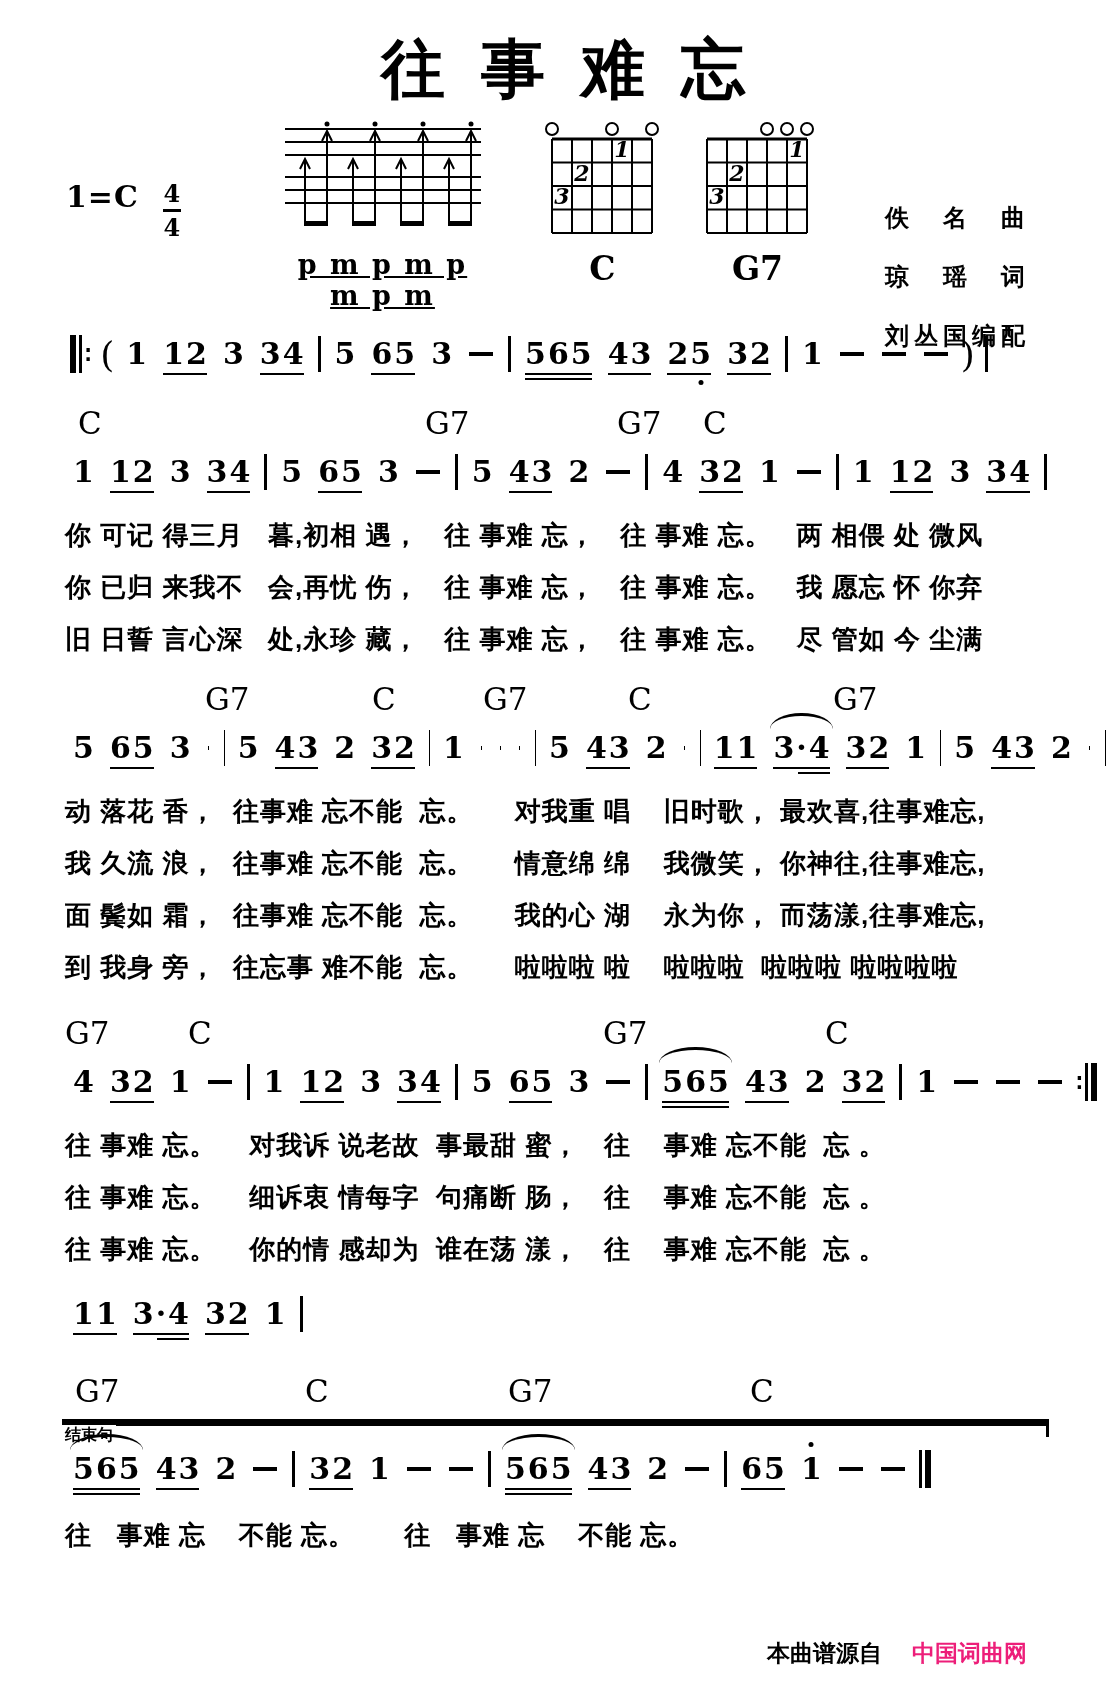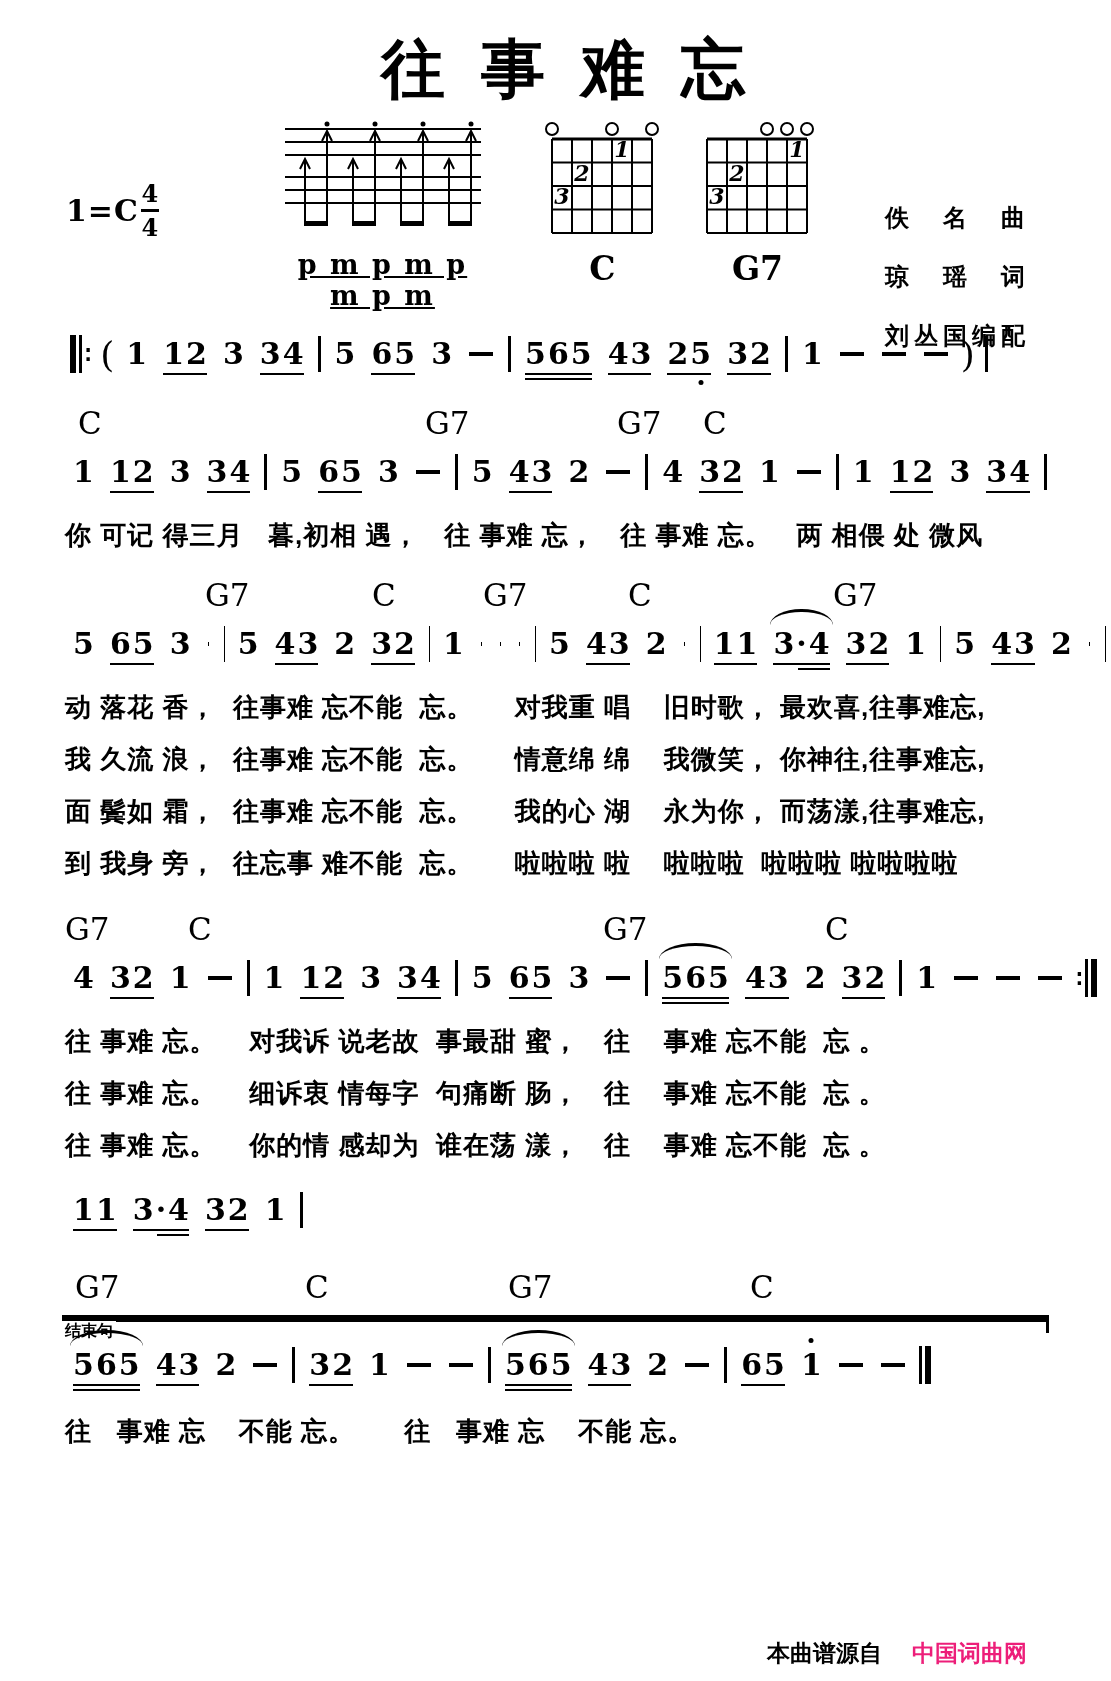--- a/index.html
+++ b/index.html
@@ -3,21 +3,21 @@
 <meta charset="utf-8">
 <style>
   html,body{margin:0;padding:0;background:#fff;}
   body{width:1111px;height:1681px;position:relative;overflow:hidden;
        font-family:"Liberation Sans",sans-serif;color:#000;}
 
   
   .title{margin:26px 0 0 0;text-align:center;
          font:900 64px "DejaVu Serif",serif;letter-spacing:36px;text-indent:36px;padding-left:15px;}
   .header-row{position:relative;height:190px;margin-top:8px;}
-  .keysig{position:absolute;left:66px;top:58px;display:flex;align-items:center;gap:2px;}
+  .keysig{position:absolute;left:66px;top:58px;display:flex;gap:24px;}
   .keysig .kname{font:700 30px "DejaVu Serif",serif;letter-spacing:1px;}
   .timesig{display:inline-flex;flex-direction:column;align-items:center;line-height:1;}
   .timesig b{font:700 24px "DejaVu Serif",serif;}
   .timesig i{display:block;width:18px;height:3px;background:#000;margin:1px 0;}
   .strum{position:absolute;left:280px;top:0;width:205px;text-align:center;text-decoration:underline;}
   .strum-labels{font:700 27px "DejaVu Serif",serif;letter-spacing:2px;margin-top:2px;}
   .diagram{position:absolute;top:0;width:135px;text-align:center;}
   .diagram.d0{left:535px;}
   .diagram.d1{left:690px;}
   .diagram .dlabel{font:700 33px "DejaVu Serif",serif;margin-top:4px;}
@@ -229,20 +229,22 @@
         <span class="note"><em>1</em></span>
         <span class="dash"></span>
         <span class="barline"></span>
         <span class="note"><em>1</em></span>
         <span class="note u1"><em>1</em><em>2</em></span>
         <span class="note"><em>3</em></span>
         <span class="note u1"><em>3</em><em>4</em></span>
         <span class="barline"></span>
       </div>
       <div class="lyric">你 可记 得三月   暮,初相 遇，   往 事难 忘，   往 事难 忘。   两 相偎 处 微风</div>
+      <div class="lyric">你 已归 来我不   会,再忧 伤，   往 事难 忘，   往 事难 忘。   我 愿忘 怀 你弃</div>
+      <div class="lyric">旧 日誓 言心深   处,永珍 藏，   往 事难 忘，   往 事难 忘。   尽 管如 今 尘满</div>
     </section>
     <section class="group g3">
       <div class="chord-row">
         <span class="chord" style="left: 205px;">G7</span>
         <span class="chord" style="left: 372px;">C</span>
         <span class="chord" style="left: 483px;">G7</span>
         <span class="chord" style="left: 628px;">C</span>
         <span class="chord" style="left: 833px;">G7</span>
       </div>
       <div class="notation">

